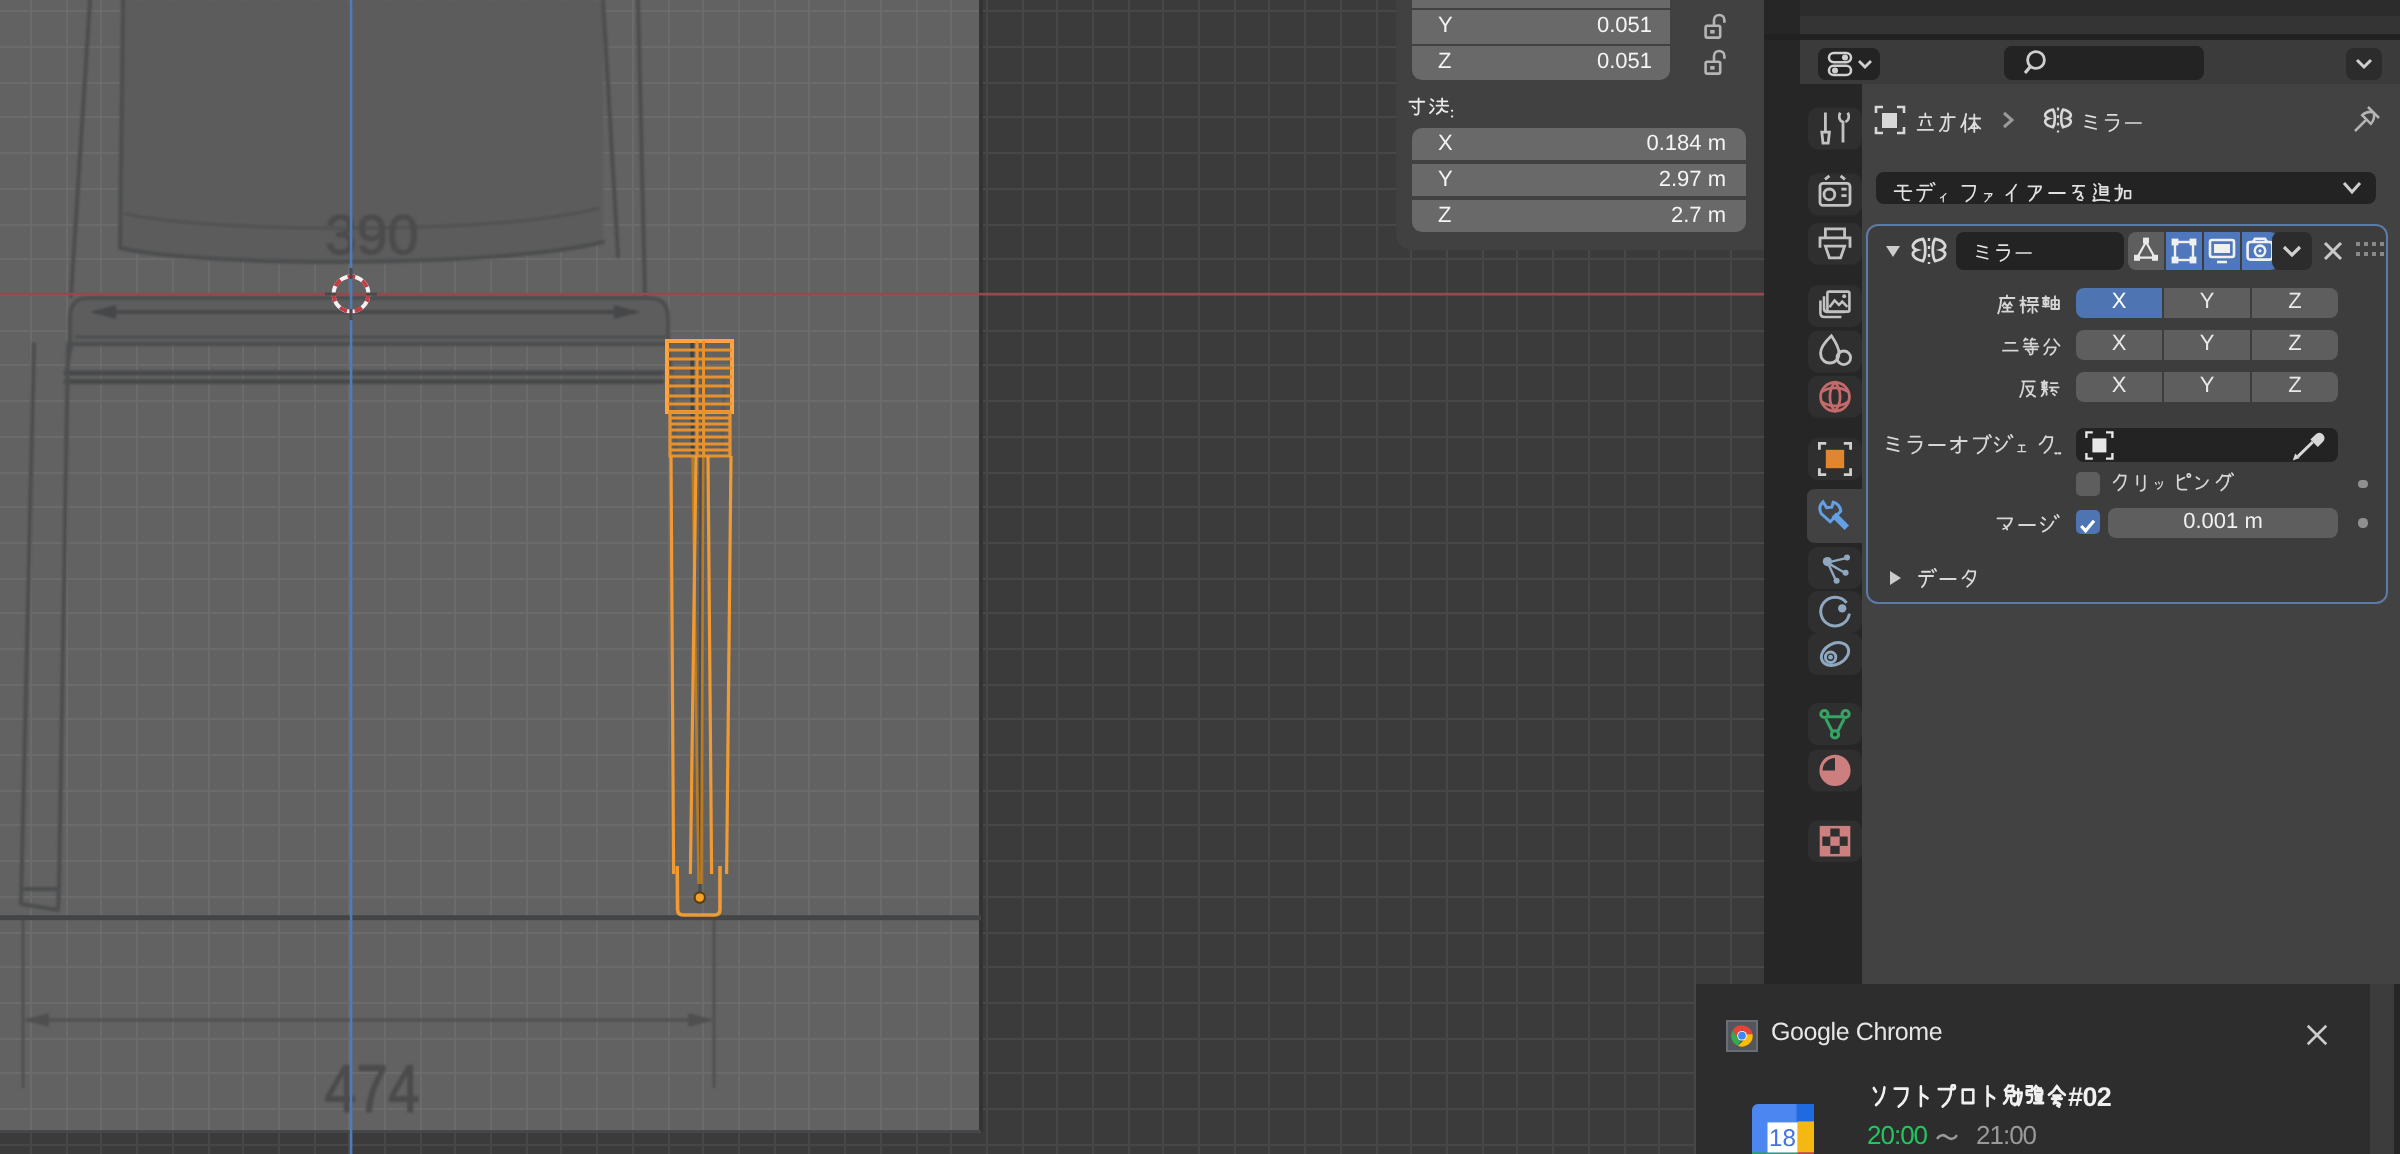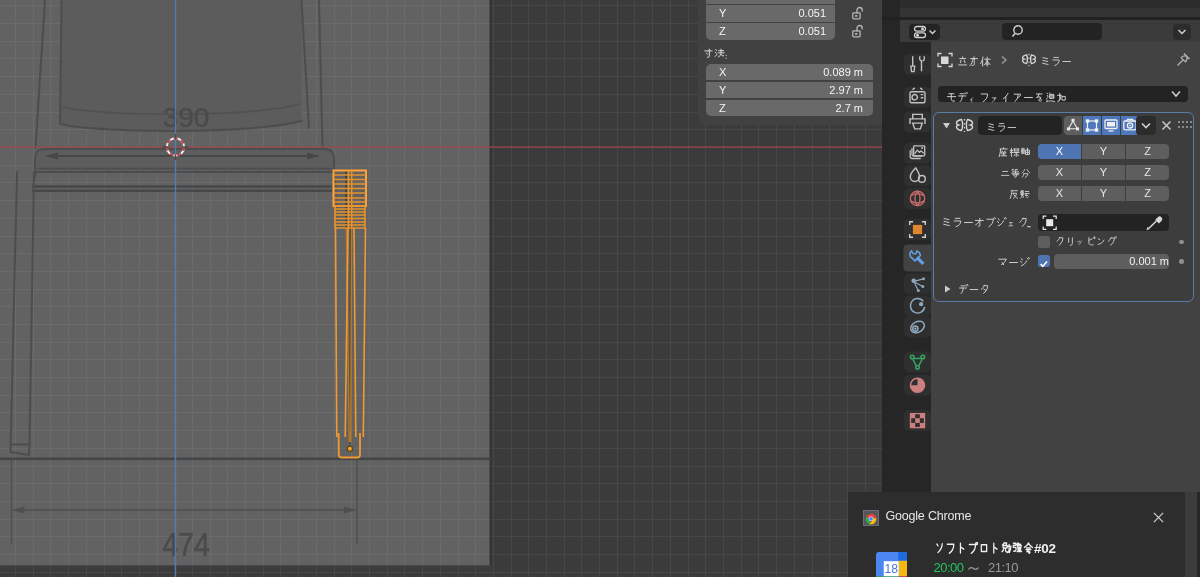--- a/index.html
+++ b/index.html
@@ -266,21 +266,21 @@
   </svg>
 
   <svg class="jp" style="position:absolute;left:5px;top:48px;stroke:#e8e8e8;stroke-width:8.5" width="25" height="11" viewBox="0 0 230 100">
         <use href="#g_sun"></use>
         <use href="#g_hou" x="100"></use>
         <path d="M212 62 a5 5 0 1 0 0.1 0 M212 88 a5 5 0 1 0 0.1 0" fill="#e8e8e8" stroke="none"></path>
       </svg>
 
   <div class="abs" style="left:8px;top:63.5px;width:167px;height:16.5px;background:#696969;border-radius:5px 5px 0 0;color:#f4f4f4;font-size:11px">
     <span style="position:absolute;left:13px;top:2px">X</span>
-        <span style="position:absolute;right:10px;top:2px">0.089 m</span>
+        <span style="position:absolute;right:10px;top:2px">0.184 m</span>
   </div>
   <div class="abs" style="left:8px;top:81.5px;width:167px;height:16.5px;background:#696969;color:#f4f4f4;font-size:11px">
     <span style="position:absolute;left:13px;top:2px">Y</span>
         <span style="position:absolute;right:10px;top:2px">2.97 m</span>
   </div>
   <div class="abs" style="left:8px;top:99.5px;width:167px;height:16.5px;background:#696969;border-radius:0 0 5px 5px;color:#f4f4f4;font-size:11px">
     <span style="position:absolute;left:13px;top:2px">Z</span>
         <span style="position:absolute;right:10px;top:2px">2.7 m</span>
   </div>
 </div>
@@ -617,21 +617,21 @@
 <svg class="jp abs" style="left:997px;top:257px;stroke:#d6d6d6;stroke-width:8.5" width="33" height="11" viewBox="0 0 300 100">
       <use href="#g_ma"></use>
       <use href="#g_cho" x="100"></use>
       <use href="#g_ji" x="200"></use>
     </svg>
 <div class="abs" style="left:1038px;top:255px;width:11.5px;height:11.5px;background:#4e74b2;border-radius:2.5px">
   <svg width="11.5" height="11.5" viewBox="0 0 11.5 11.5">
         <path d="M2.6 6 l2.2 2.4 L9 3.4" stroke="#fff" stroke-width="1.6" fill="none"></path>
       </svg>
 </div>
-<div class="abs" style="left:1054px;top:253.5px;width:115px;height:15.5px;background:#5e5e5e;border-radius:4px;color:#f0f0f0;font-size:11px;text-align:right;line-height:15.5px">0.001 m</div>
+<div class="abs" style="left:1054px;top:253.5px;width:115px;height:15.5px;background:#5e5e5e;border-radius:4px;color:#f0f0f0;font-size:11px;text-align:center;line-height:15.5px">0.001 m</div>
 <div class="abs" style="left:1179px;top:259px;width:4.5px;height:4.5px;background:#909090;border-radius:50%"></div>
 
 <svg class="abs" style="left:941px;top:283px" width="12" height="12" viewBox="0 0 12 12">
       <path d="M4 2.5 L9.5 6 L4 9.5 Z" fill="#cccccc"></path>
     </svg>
 <svg class="jp abs" style="left:958px;top:284px;stroke:#d9d9d9;stroke-width:8.5" width="32" height="11" viewBox="0 0 300 100">
       <use href="#g_de"></use>
       <use href="#g_cho" x="100"></use>
       <use href="#g_ta" x="200"></use>
     </svg>
@@ -676,15 +676,15 @@
         <use href="#g_ben" x="600"></use>
         <use href="#g_kyou" x="700"></use>
         <use href="#g_kai" x="800"></use>
   </svg>
   <span class="abs" style="left:186px;top:49px;color:#f0f0f0;font-size:13.5px;font-weight:bold;letter-spacing:-0.3px">#02</span>
 
   <span class="abs" style="left:85.5px;top:68px;color:#22c55e;font-size:13px;letter-spacing:-0.5px">20:00</span>
   <svg class="jp abs" style="left:119px;top:70px;stroke:#999999;stroke-width:10" width="13" height="13" viewBox="0 0 100 100">
         <use href="#g_wave"></use>
       </svg>
-  <span class="abs" style="left:140px;top:68px;color:#999999;font-size:13px;letter-spacing:-0.5px">21:10</span>
+  <span class="abs" style="left:140px;top:68px;color:#999999;font-size:13px;letter-spacing:-0.5px">21:00</span>
 </div>
 </div>
 
 </body></html>

